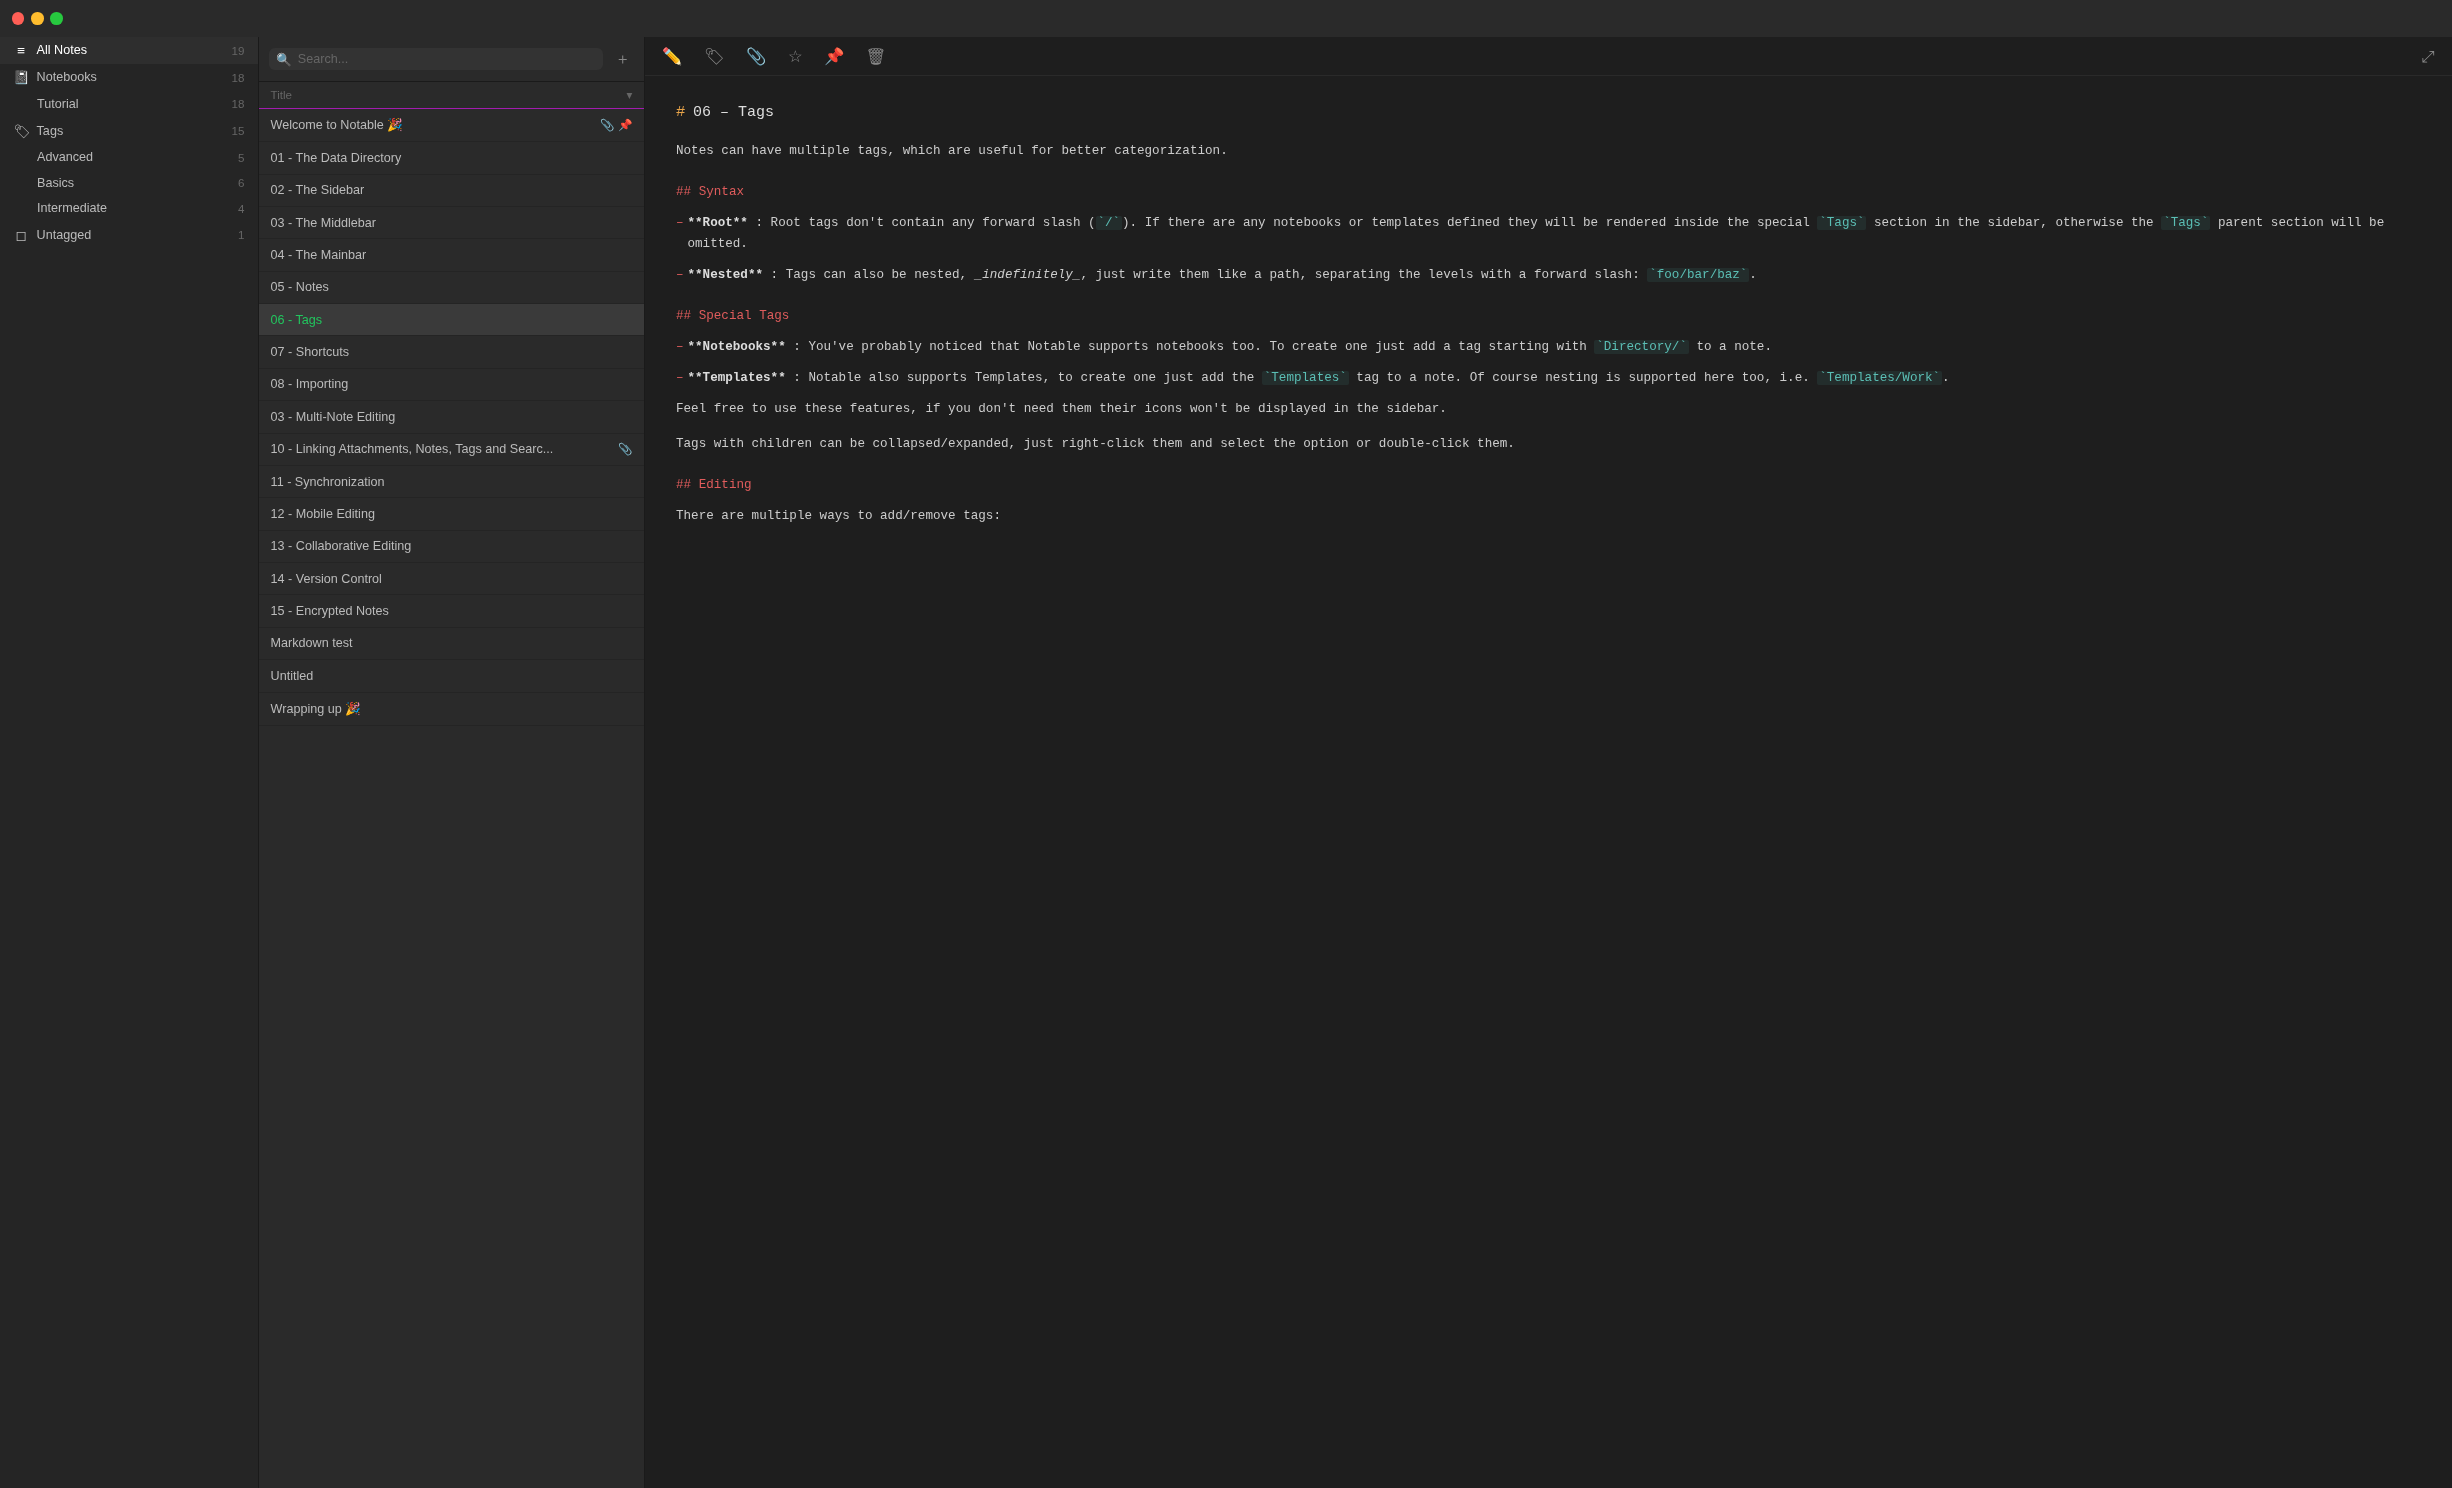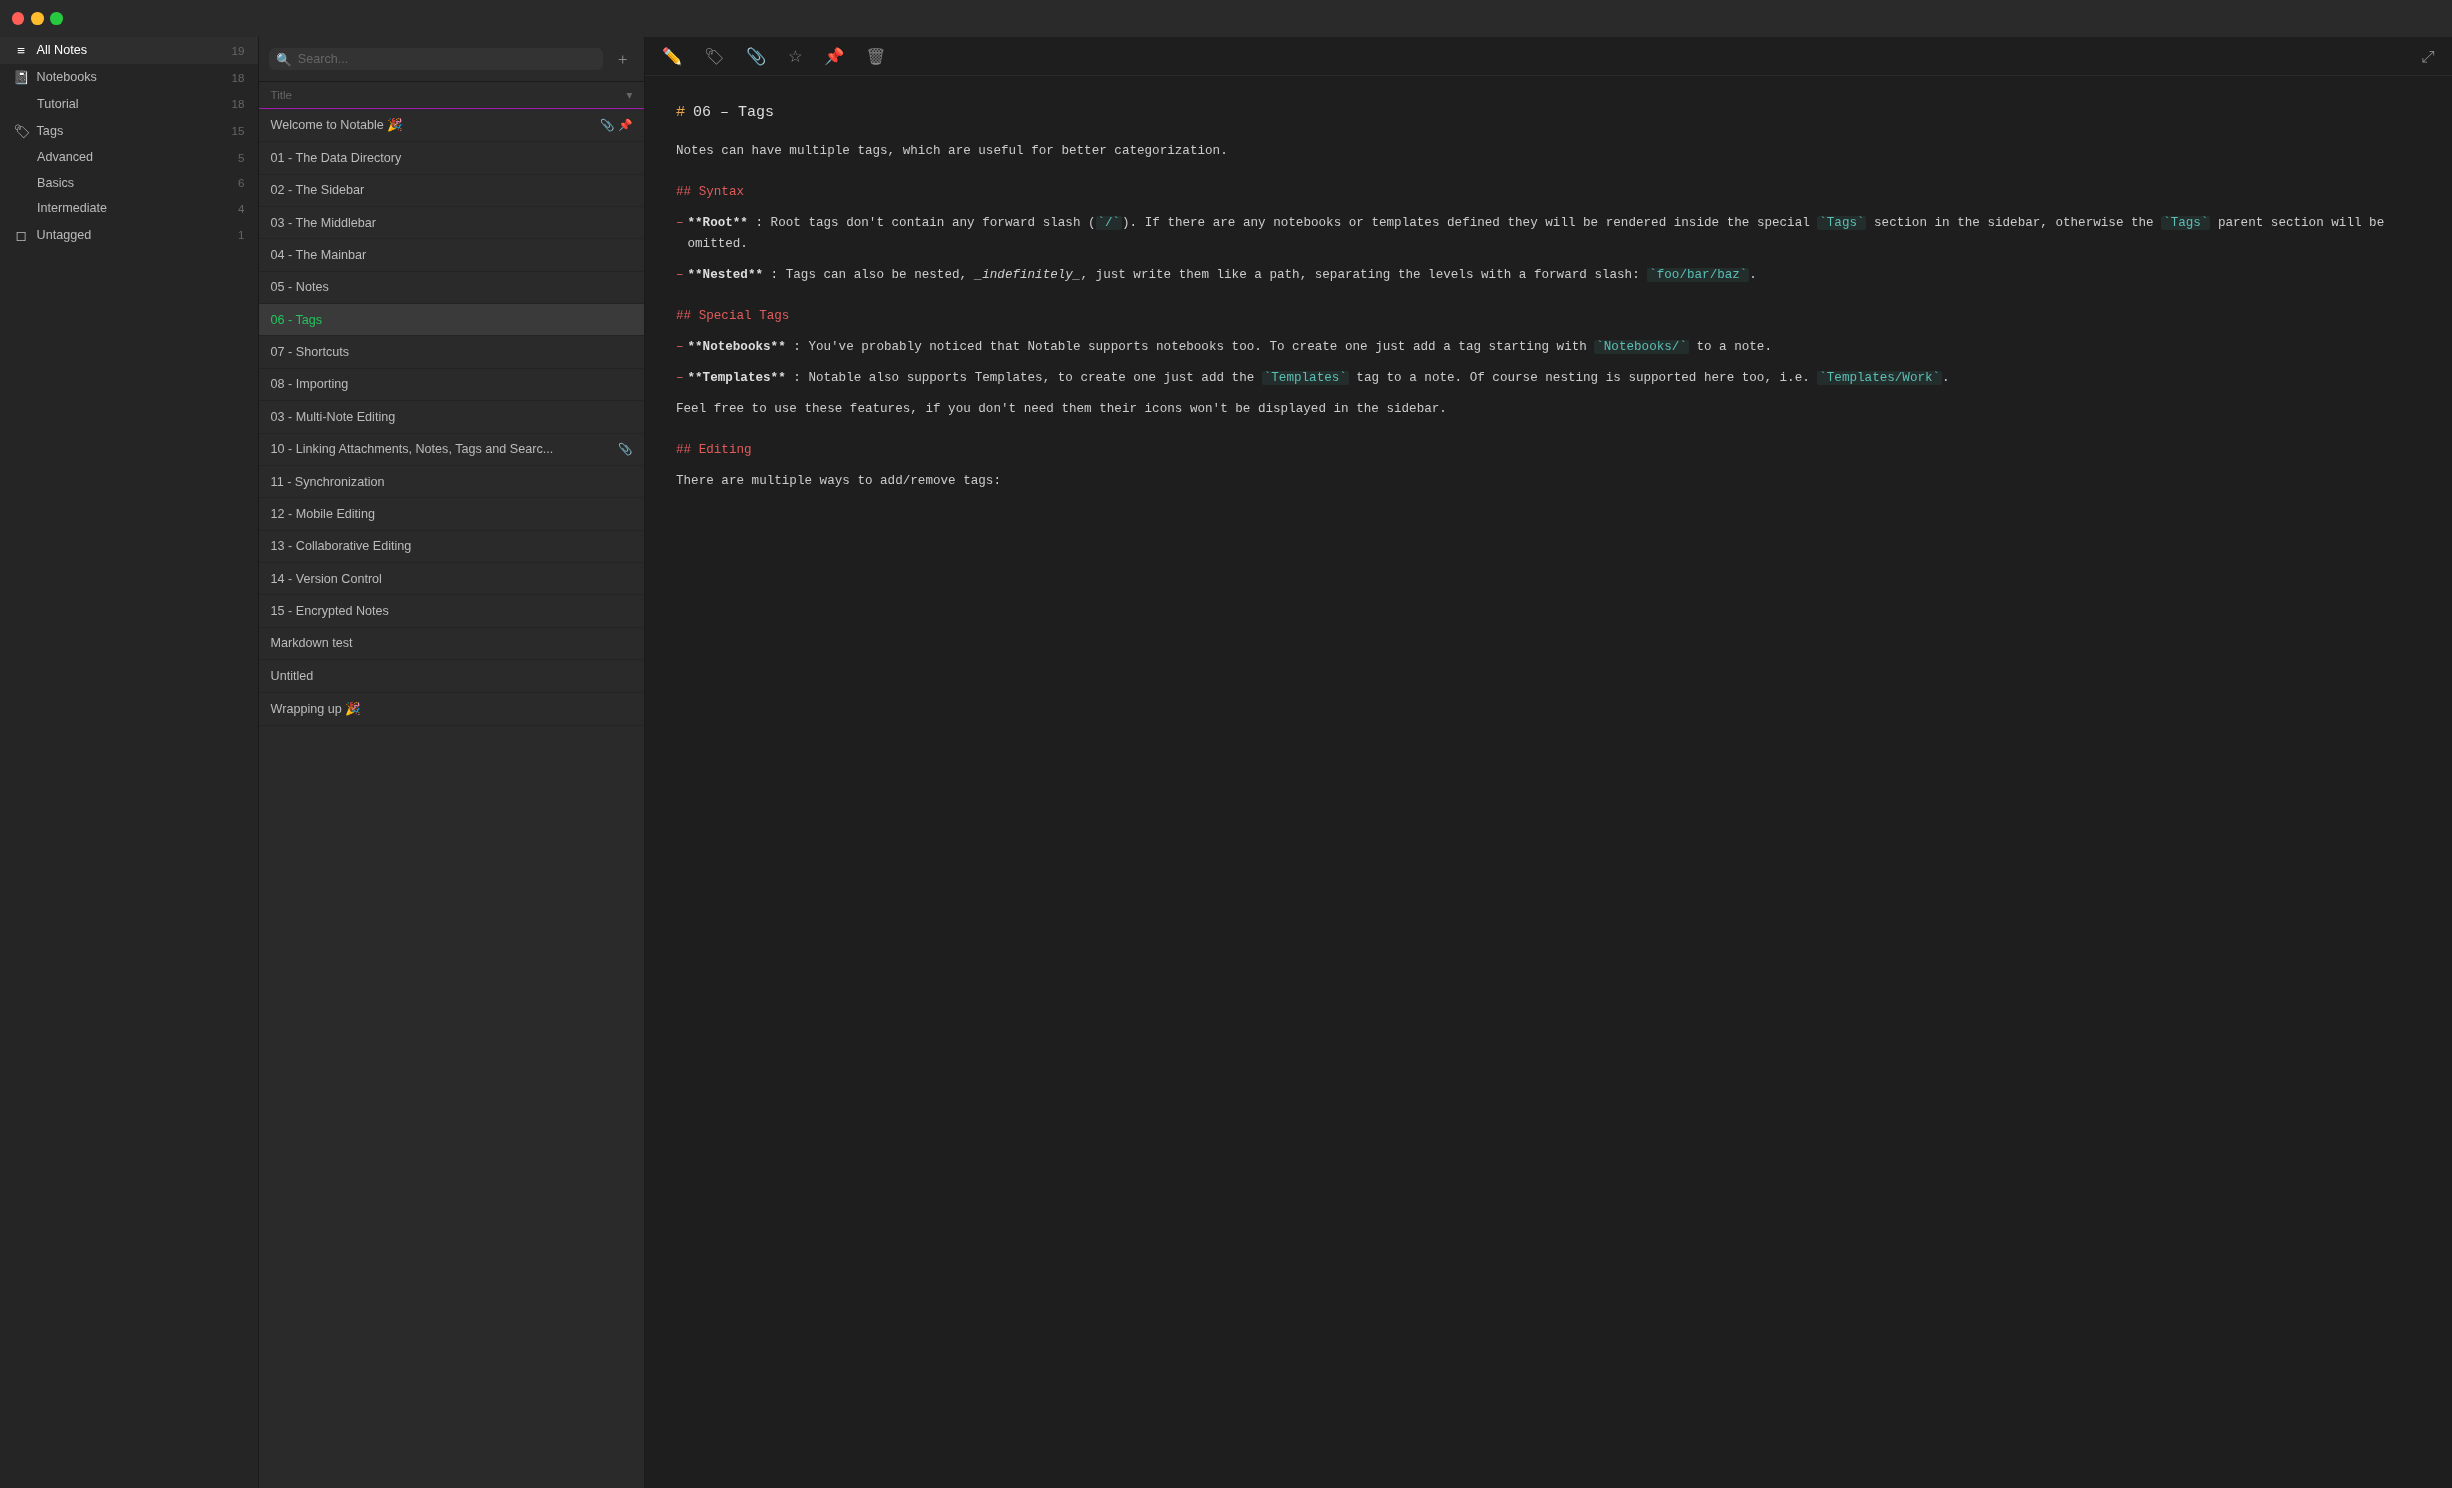--- a/index.html
+++ b/index.html
@@ -466,35 +466,36 @@
           <span>: Tags can also be nested, </span><span class="italic-text">_indefinitely_</span><span>, just write them like a path, separating the levels with a forward slash: </span><span class="code-inline">`foo/bar/baz`</span><span>.</span>
         </span>
       </div>
 
       <div class="h2-heading">## Special Tags</div>
 
       <div class="bullet-line">
         <span class="bullet-dash">–</span>
         <span>
           <span class="bold-text">**Notebooks**</span>
-          <span>: You've probably noticed that Notable supports notebooks too. To create one just add a tag starting with </span><span class="code-inline">`Notebooks/`</span><span> to a note.</span>
+          <span>: You've probably noticed that Notable supports notebooks too. To create one just add a tag starting with </span><span class="code-inline">`Directory/`</span><span> to a note.</span>
         </span>
       </div>
 
       <div class="bullet-line">
         <span class="bullet-dash">–</span>
         <span>
           <span class="bold-text">**Templates**</span>
           <span>: Notable also supports Templates, to create one just add the </span><span class="code-inline">`Templates`</span><span> tag to a note. Of course nesting is supported here too, i.e. </span><span class="code-inline">`Templates/Work`</span><span>.</span>
         </span>
       </div>
 
       <div class="content-block">Feel free to use these features, if you don't need them their icons won't be displayed in the sidebar.</div>
 
 
+      <div class="content-block">Tags with children can be collapsed/expanded, just right-click them and select the option or double-click them.</div>
 
       <div class="h2-heading">## Editing</div>
 
       <div class="content-block">There are multiple ways to add/remove tags:</div>
 
     </div>
   </div>
 
 </div>
 

